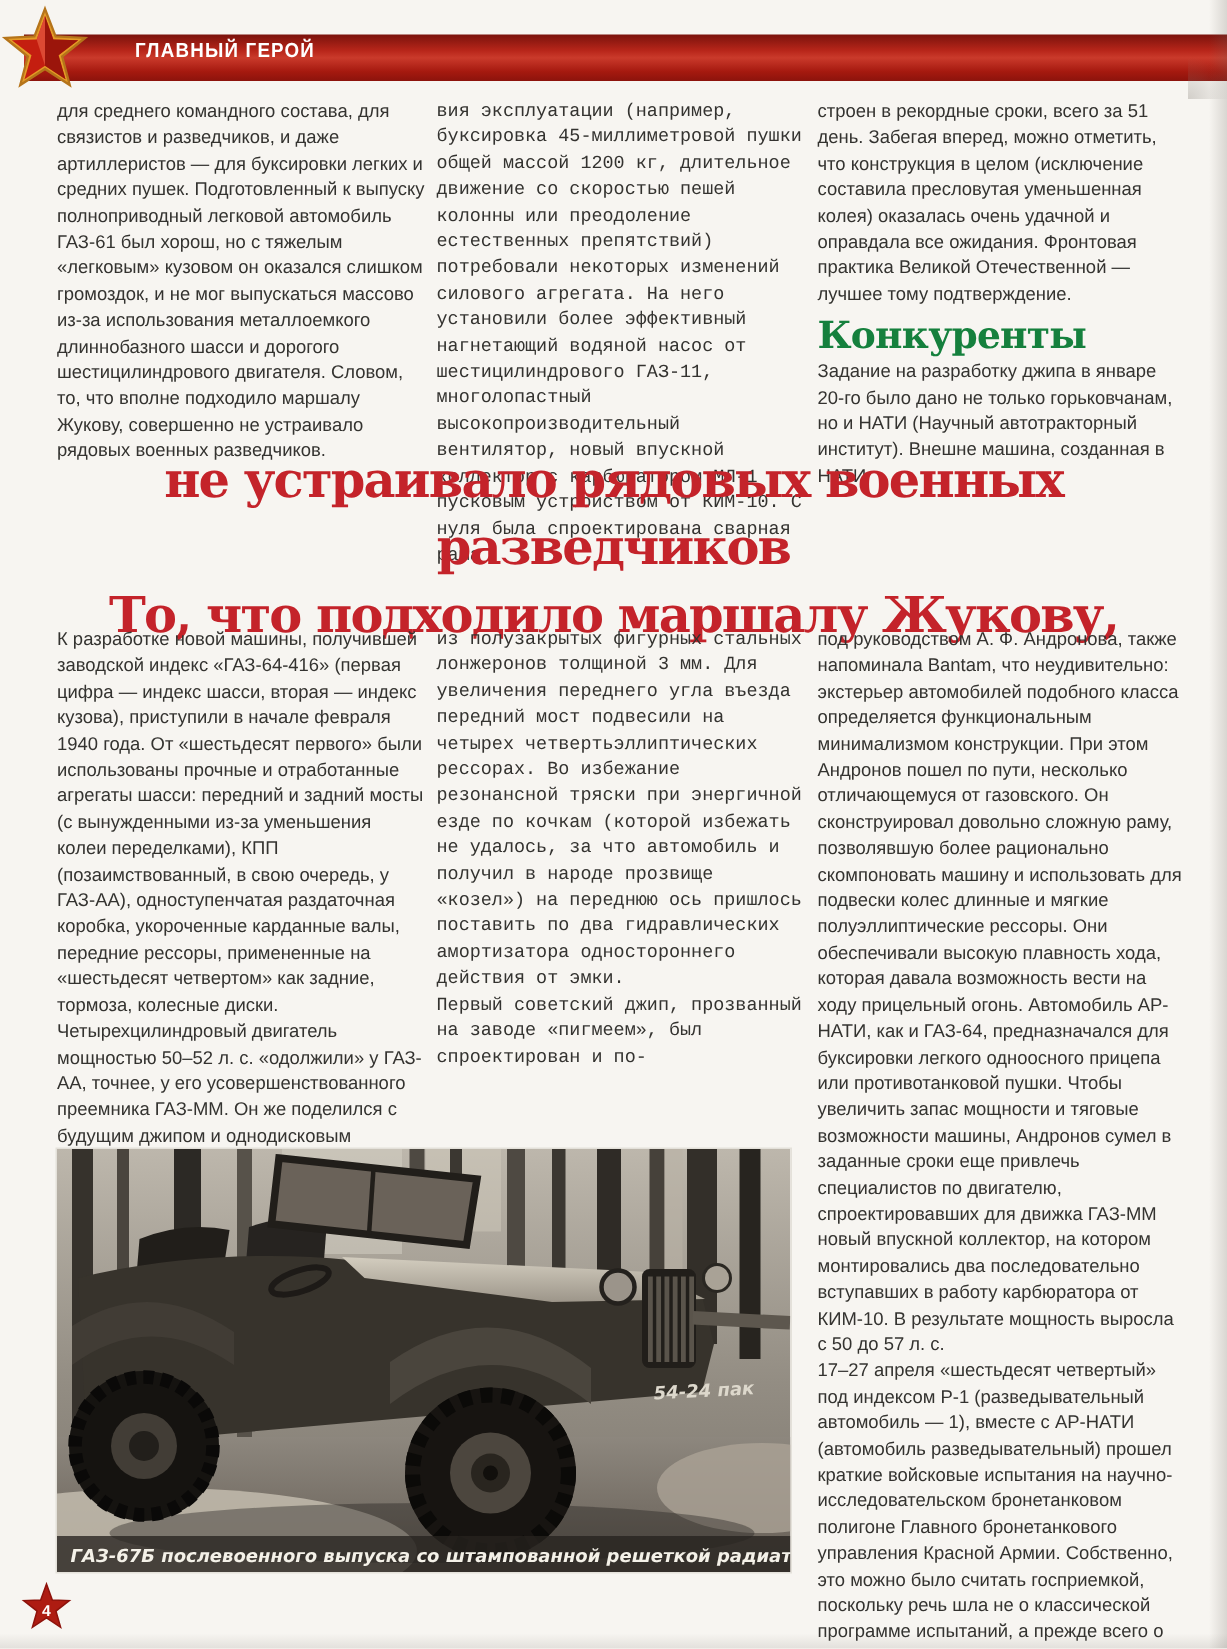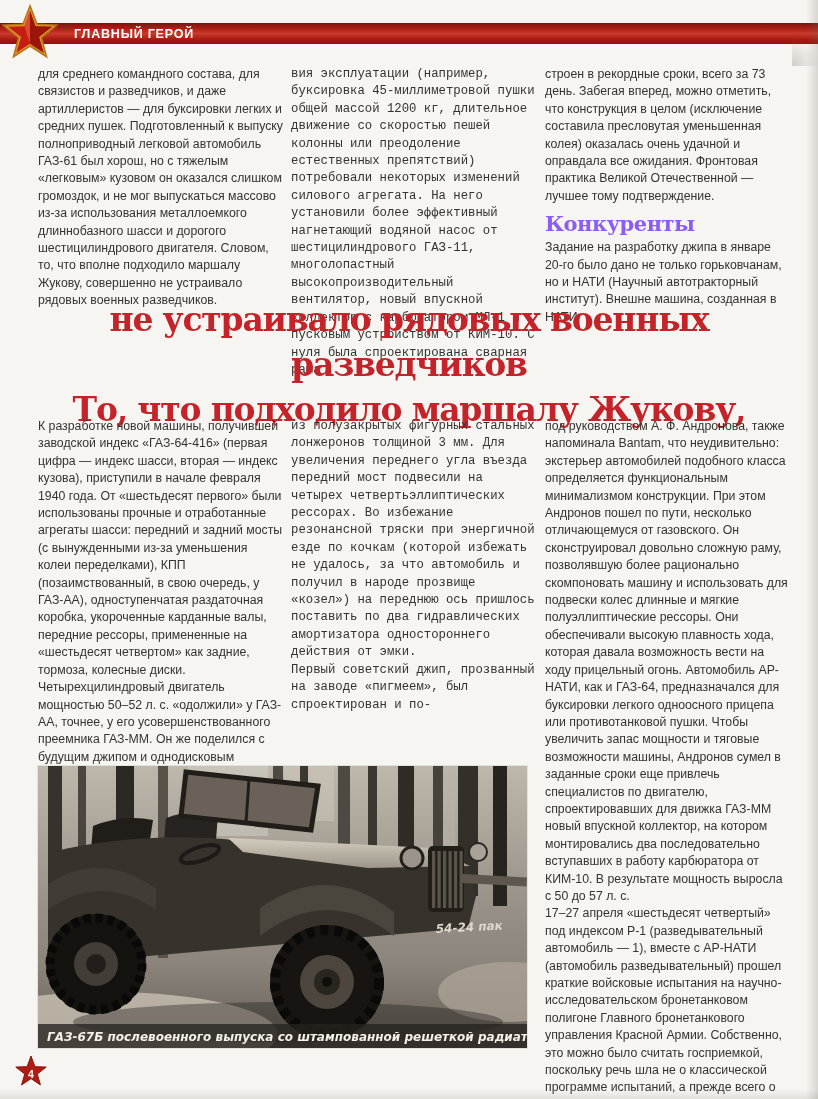--- a/index.html
+++ b/index.html
@@ -9,33 +9,33 @@
     background:#f7f5f1;overflow:hidden;
     font-family:"Liberation Sans",sans-serif;
   }
   .edge-right{position:absolute;top:0;right:0;width:12px;height:100%;
     background:linear-gradient(90deg,rgba(0,0,0,0),rgba(110,104,96,0.22));}
   .edge-bottom{position:absolute;left:0;bottom:0;width:100%;height:10px;
     background:linear-gradient(180deg,rgba(0,0,0,0),rgba(110,104,96,0.15));}
   .corner-curl{position:absolute;right:0;top:36px;width:26px;height:30px;
     background:radial-gradient(circle at 0% 100%,rgba(140,134,126,0.35),rgba(0,0,0,0) 70%);}
 
-  .banner{position:absolute;left:0;top:23px;right:0;height:21px;
+  .banner{position:absolute;left:16px;top:23px;right:0;height:31px;
     background:linear-gradient(180deg,#7a120c 0%,#b8261a 35%,#ca3a2b 50%,#a5190f 80%,#8c130c 100%);text-align:right;}
   .banner-label{position:absolute;left:74px;top:3px;color:#ffffff;
     font-size:12.5px;font-weight:bold;letter-spacing:0.8px;transform:scaleY(1.08);transform-origin:left top;}
 
   .star-emblem{position:absolute;left:-1px;top:1px;width:62px;height:64px;}
 
   .col{position:absolute;width:245px;color:#343330;font-size:12.3px;line-height:17.4px;}
   .col p{margin:0;}
   .c1{left:38px;} .c2{left:291px;font-family:Liberation Mono, monospace;} .c3{left:545px;}
   .top{top:66px;} .low{top:418px;}
-  .subhead{font-family:"DejaVu Serif",serif;font-weight:bold;font-size:21px;
-    color:#8b5cf6;margin:7px 0 3px 0;letter-spacing:-0.5px;line-height:24px;}
+  .subhead{font-family:"DejaVu Serif",serif;font-weight:bold;font-size:25px;
+    color:#15803d;margin:7px 0 3px 0;letter-spacing:-0.5px;line-height:24px;}
   .bantam{}
 
   .headline{position:absolute;top:297px;left:0;right:0;text-align:center;
     font-family:"DejaVu Serif",serif;font-weight:bold;color:#c4232a;
     font-size:33px;line-height:45px;letter-spacing:-1.2px;}
 
   .photo{position:absolute;left:38px;top:766px;width:489px;height:282px;display:block;
     outline:1px solid #e4e1da;}
 
   .page-star{position:absolute;left:11px;top:1054px;width:40px;height:40px;}
@@ -60,21 +60,21 @@
 
   <div class="corner-curl"></div>
 
   <div class="col top c1">
     <p>для среднего командного состава, для связистов и разведчиков, и даже артиллеристов — для буксировки легких и средних пушек. Подготовленный к выпуску полноприводный легковой автомобиль ГАЗ-61 был хорош, но с тяжелым «легковым» кузовом он оказался слишком громоздок, и не мог выпускаться массово из-за использования металлоемкого длиннобазного шасси и дорогого шестицилиндрового двигателя. Словом, то, что вполне подходило маршалу Жукову, совершенно не устраивало рядовых военных разведчиков.</p>
   </div>
   <div class="col top c2">
     <p>вия эксплуатации (например, буксировка 45-миллиметровой пушки общей массой 1200 кг, длительное движение со скоростью пешей колонны или преодоление естественных препятствий) потребовали некоторых изменений силового агрегата. На него установили более эффективный нагнетающий водяной насос от шестицилиндрового ГАЗ-11, многолопастный высокопроизводительный вентилятор, новый впускной коллектор с карбюратором МЛ-1 и пусковым устройством от КИМ-10. С нуля была спроектирована сварная рама</p>
   </div>
   <div class="col top c3">
-    <p>строен в рекордные сроки, всего за 73 день. Забегая вперед, можно отметить, что конструкция в целом (исключение составила пресловутая уменьшенная колея) оказалась очень удачной и оправдала все ожидания. Фронтовая практика Великой Отечественной — лучшее тому подтверждение.</p>
+    <p>строен в рекордные сроки, всего за 51 день. Забегая вперед, можно отметить, что конструкция в целом (исключение составила пресловутая уменьшенная колея) оказалась очень удачной и оправдала все ожидания. Фронтовая практика Великой Отечественной — лучшее тому подтверждение.</p>
     <h2 class="subhead">Конкуренты</h2>
     <p>Задание на разработку джипа в январе 20-го было дано не только горьковчанам, но и НАТИ (Научный автотракторный институт). Внешне машина, созданная в НАТИ</p>
   </div>
 
   <div class="headline">
     <div>не устраивало рядовых военных разведчиков</div>
     <div>То, что подходило маршалу Жукову,</div>
   </div>
 
   <div class="col low c1">

